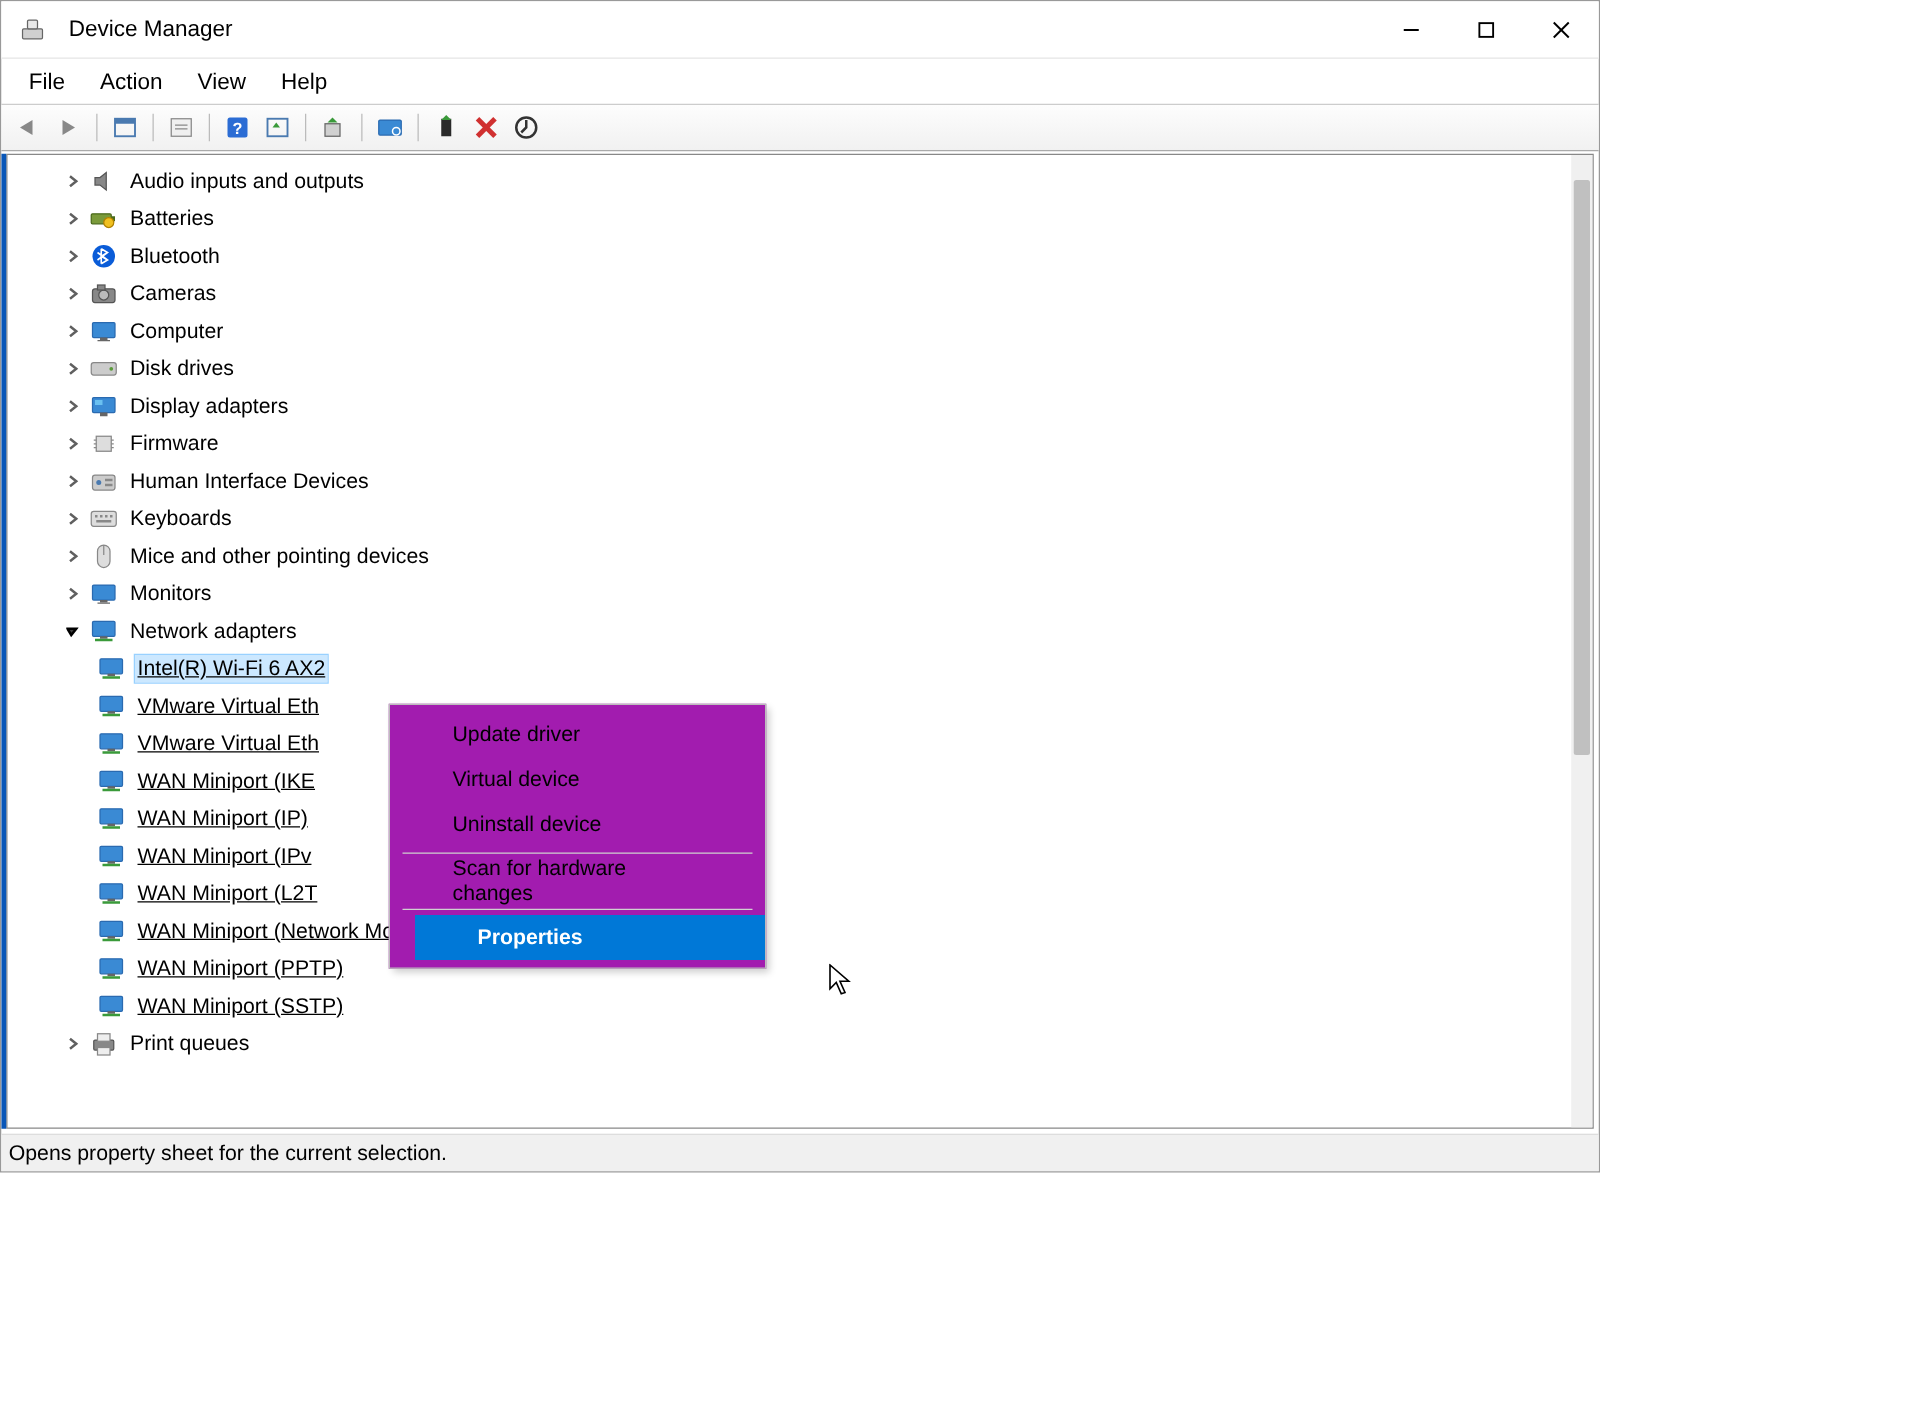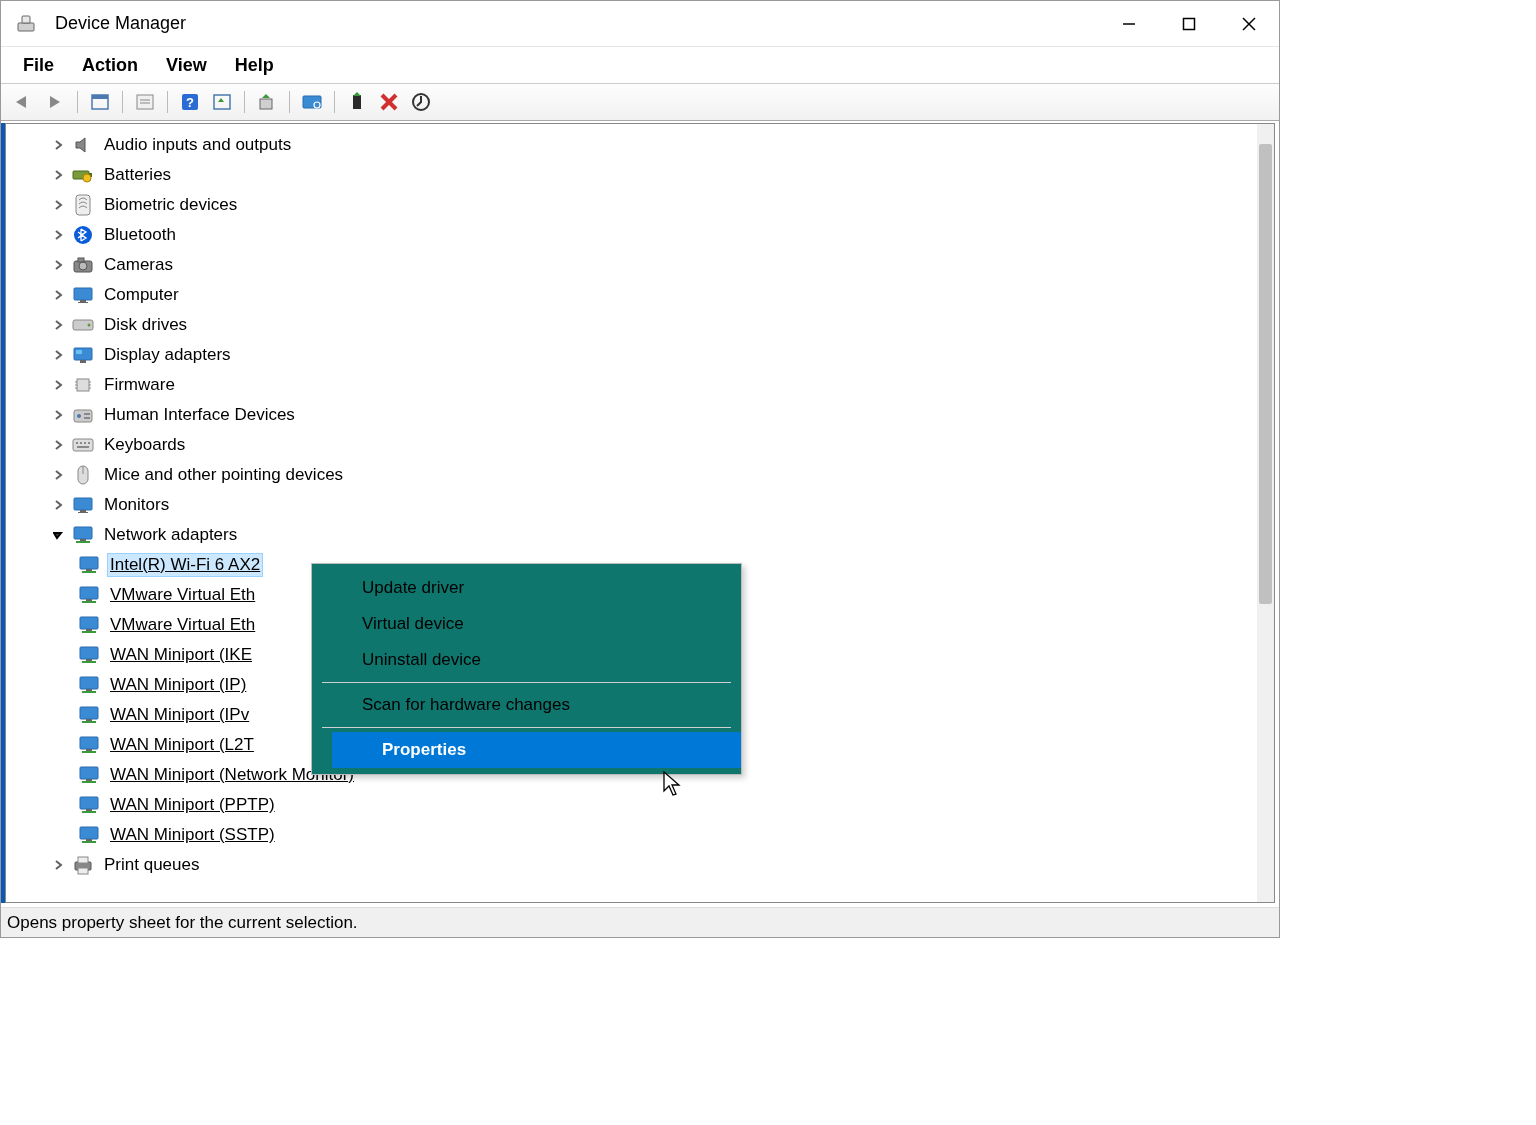--- a/index.html
+++ b/index.html
@@ -45,21 +45,20 @@
     height: 36px;
     display: flex;
     align-items: center;
     padding: 0 8px;
     gap: 0;
   }
   .menu-item {
     padding: 6px 14px;
     font-size: 18px;
     cursor: default;
-    font-weight: bold;
   }
   
   .toolbar {
     height: 38px;
     display: flex;
     align-items: center;
     padding: 0 8px;
     gap: 4px;
     background: linear-gradient(#fdfdfd,#f1f1f1);
     border-top: 1px solid #ccc;
@@ -141,22 +140,22 @@
     top: 20px;
     height: 460px;
     background: #c0c0c0;
     border-radius: 2px;
   }
   
   .context-menu {
     position: absolute;
     left: 310px;
     top: 562px;
-    width: 431px;
-    background: #0f766e;
+    width: 302px;
+    background: #a21caf;
     border: 1px solid #bcbcbc;
     box-shadow: 3px 3px 6px rgba(0,0,0,0.2);
     padding: 6px 0;
     z-index: 50;
   }
   .cm-item {
     height: 36px;
     display: flex;
     align-items: center;
     padding: 0 50px;
@@ -352,34 +351,20 @@
         </span>
         <span class="item-label">Batteries</span>
       </div>
       <div class="tree-item level1">
         <span class="chevron ">
           <svg width="10" height="10" viewBox="0 0 10 10">
             <path d="M3 1 L8 5 L3 9"></path>
           </svg>
         </span>
         <span class="node-icon">
-          <svg width="18" height="22">
-            <rect x="2" y="1" width="14" height="20" rx="3" fill="#eee" stroke="#888"></rect>
-            <path d="M5 6 Q9 2 13 6 M5 10 Q9 6 13 10 M5 14 Q9 10 13 14" fill="none" stroke="#888"></path>
-          </svg>
-        </span>
-        <span class="item-label">Biometric devices</span>
-      </div>
-      <div class="tree-item level1">
-        <span class="chevron ">
-          <svg width="10" height="10" viewBox="0 0 10 10">
-            <path d="M3 1 L8 5 L3 9"></path>
-          </svg>
-        </span>
-        <span class="node-icon">
           <svg width="20" height="20">
             <circle cx="10" cy="10" r="9" fill="#0a5cd8"></circle>
             <path d="M8 4 L13 7 L8 10 L13 13 L8 16 M8 4 L8 16 M5 7 L13 13 M5 13 L13 7" fill="none" stroke="#fff" stroke-width="1.3"></path>
           </svg>
         </span>
         <span class="item-label">Bluetooth</span>
       </div>
       <div class="tree-item level1">
         <span class="chevron ">
           <svg width="10" height="10" viewBox="0 0 10 10">

